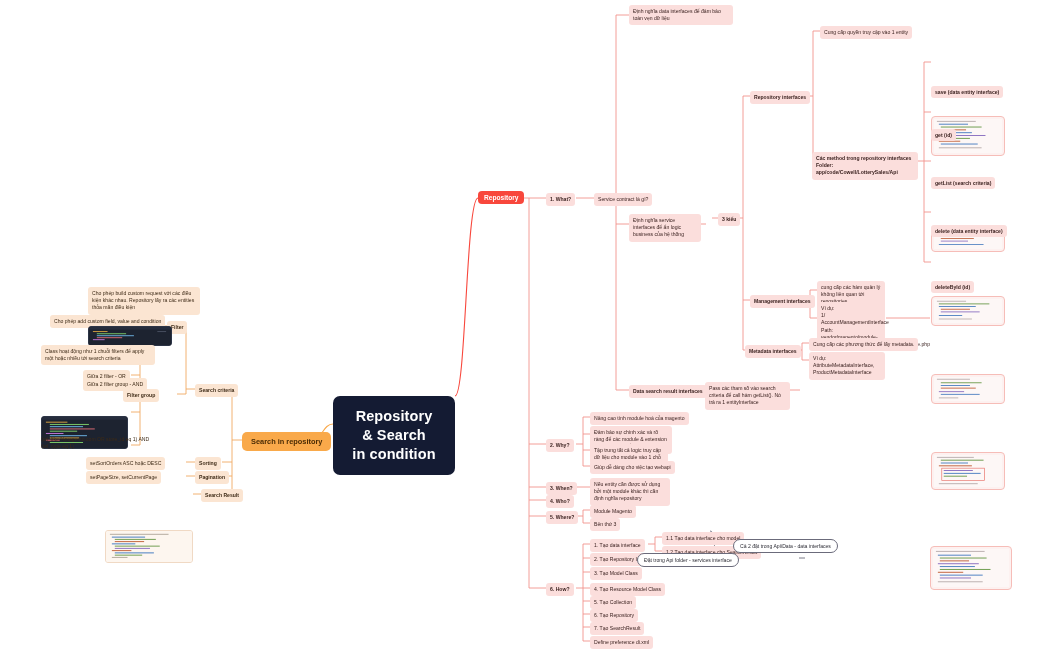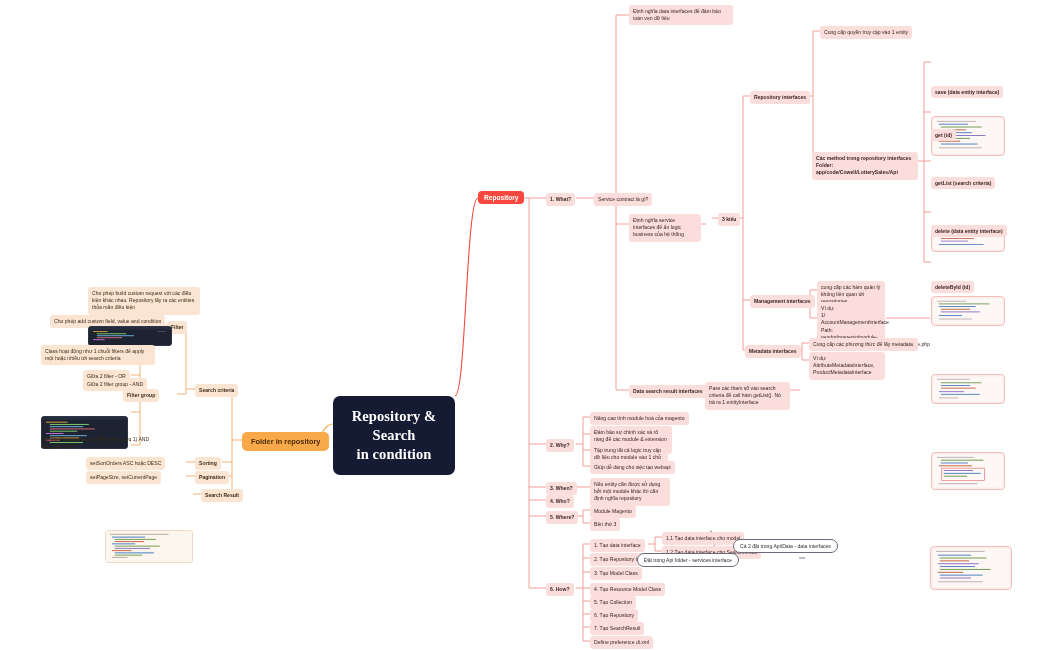--- a/index.html
+++ b/index.html
@@ -8,21 +8,21 @@
     font-family:"Liberation Sans","DejaVu Sans",sans-serif;
     -webkit-font-smoothing:antialiased;
   }
   #canvas{position:absolute;left:0;top:0;width:1050px;height:650px;}
   svg.links{position:absolute;left:0;top:0;width:1050px;height:650px;pointer-events:none;}
   .node{position:absolute;box-sizing:border-box;}
   
   .central{
     background:#141b33;color:#fff;border-radius:7px;
     font-size:14.5px;line-height:1.32;font-weight:700;text-align:center;
-    padding:11px 16px;letter-spacing:.1px;font-family:Liberation Serif, serif;
+    padding:11px 16px;letter-spacing:.1px;
   }
   
   .pill-red{
     background:#f8473c;color:#ffffff;border-radius:4px;font-size:6.6px;font-weight:700;
     padding:3px 6px;white-space:nowrap;
   }
   .pill-orange{
     background:#f9a council;border-radius:5px;
   }
   .pill-orange{
@@ -204,21 +204,21 @@
       <path d="M201 494 L 193 494"></path>
     </g>
   </svg>
 
   <div class="node central" style="left:333px;top:396px;width:122px;">
     <div>Repository &amp; Search</div>
     <div>in condition</div>
   </div>
 
   <div class="node pill-red" style="left:478px;top:191px;">Repository</div>
-  <div class="node pill-orange" style="left:242px;top:432px;">Folder in repository</div>
+  <div class="node pill-orange" style="left:242px;top:432px;">Search in repository</div>
 
   <div class="node o b nw" style="left:195px;top:384px;">Search criteria</div>
   <div class="node o b nw" style="left:167px;top:321px;">Filter</div>
   <div class="node o b nw" style="left:123px;top:389px;">Filter group</div>
   <div class="node o b nw" style="left:195px;top:457px;">Sorting</div>
   <div class="node o b nw" style="left:195px;top:471px;">Pagination</div>
   <div class="node o b nw" style="left:201px;top:489px;">Search Result</div>
 
   <div class="node o" style="left:88px;top:287px;width:112px;">Cho phép build custom request với các điều kiện khác nhau. Repository lấy ra các entities thỏa mãn điều kiện</div>
   <div class="node o nw" style="left:50px;top:315px;">Cho phép add custom field, value and condition</div>

